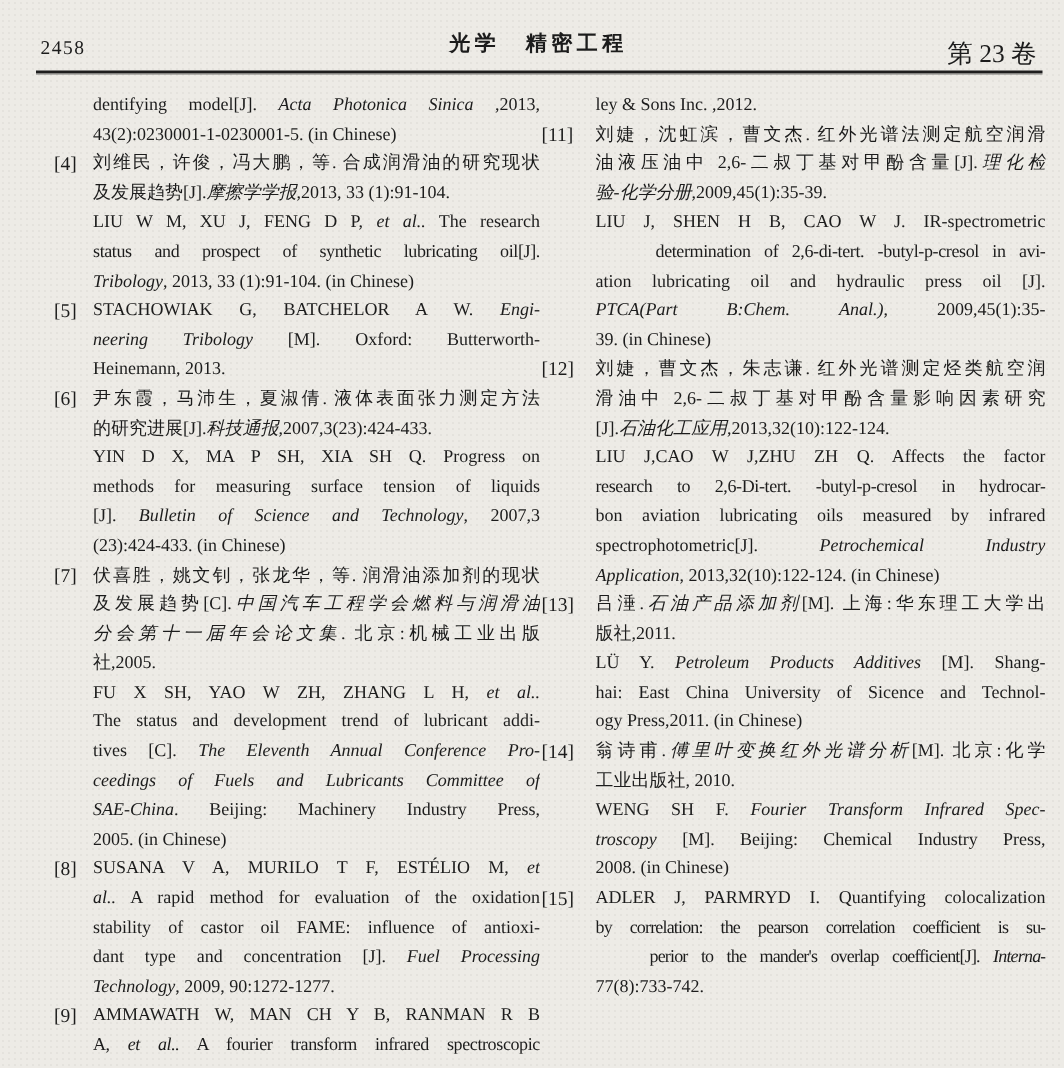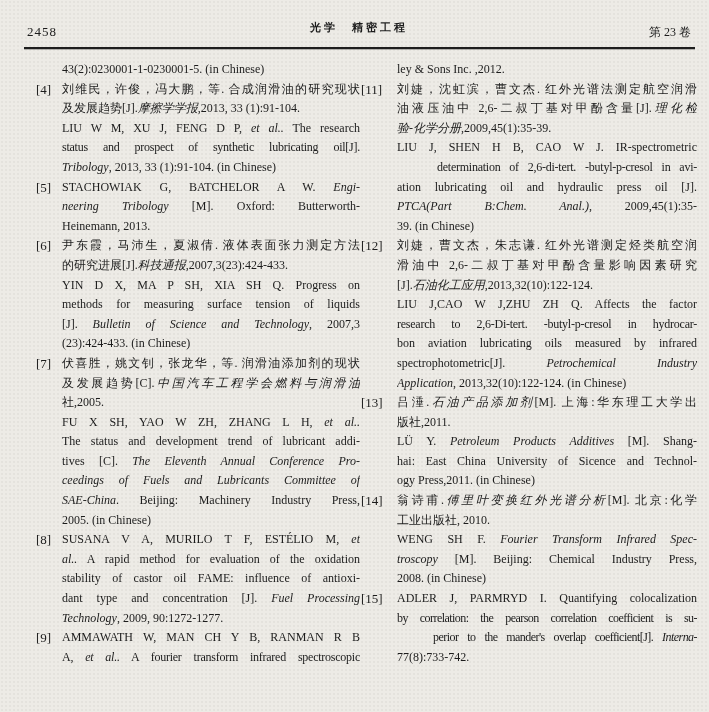--- a/index.html
+++ b/index.html
@@ -10,22 +10,22 @@
     background-size:4px 4px;
     font-family:"Liberation Serif","DejaVu Serif",serif;
     color:#1c1c1c;
   }
   .page{position:relative;width:709px;height:544px;}
 
   
   .pg-header{position:absolute;top:20px;left:25px;right:16px;height:24px;}
   .page-number{position:absolute;left:2px;top:4px;font-size:13px;letter-spacing:1px;}
   .journal-title{position:absolute;left:50%;top:0;transform:translateX(-50%);
-    font-size:11px;font-weight:bold;letter-spacing:3px;white-space:nowrap;}
-  .volume-label{position:absolute;right:2px;top:4px;font-size:12px;}
+    font-size:14px;font-weight:bold;letter-spacing:3px;white-space:nowrap;}
+  .volume-label{position:absolute;right:2px;top:4px;font-size:17px;}
   .header-rule{position:absolute;top:47px;left:24px;right:14px;height:0;
     border-top:2.6px solid #1e1e1e;box-shadow:0 1px 0 rgba(70,70,65,.35);}
 
   
   .col{position:absolute;top:60px;}
   .col-left{left:36px;width:324px;}
   .col-right{left:361px;width:336px;}
   .ref-entry{display:flex;}
   .ref-label{flex:0 0 auto;font-size:13px;line-height:19.6px;white-space:nowrap;}
   .col-left .ref-label{width:26px;}
@@ -45,20 +45,21 @@
     <span class="page-number">2458</span>
     <span class="journal-title">光学　精密工程</span>
     <span class="volume-label">第 23 卷</span>
   </div>
   <div class="header-rule"></div>
 
   <div class="col col-left" id="col-left">
       <div class="ref-entry">
         <span class="ref-label"></span>
         <div class="ref-body">
+          <div class="ref-line just"><span>dentifying model[J]. </span><span class="em">Acta Photonica Sinica</span><span> ,2013,</span></div>
           <div class="ref-line"><span>43(2):0230001-1-0230001-5. (in Chinese)</span></div>
         </div>
       </div>
       <div class="ref-entry">
         <span class="ref-label">[4]</span>
         <div class="ref-body">
           <div class="ref-line just"><span>刘维民，许俊，冯大鹏，等. 合成润滑油的研究现状</span></div>
           <div class="ref-line"><span>及发展趋势[J].</span><span class="em">摩擦学学报</span><span>,2013, 33 (1):91-104.</span></div>
           <div class="ref-line just"><span>LIU W M, XU J, FENG D P, </span><span class="em">et al..</span><span> The research</span></div>
           <div class="ref-line just" style="letter-spacing: -0.25px;"><span>status and prospect of synthetic lubricating oil[J].</span></div>
@@ -82,20 +83,21 @@
           <div class="ref-line just"><span>methods for measuring surface tension of liquids</span></div>
           <div class="ref-line just"><span>[J]. </span><span class="em">Bulletin of Science and Technology</span><span>, 2007,3</span></div>
           <div class="ref-line"><span>(23):424-433. (in Chinese)</span></div>
         </div>
       </div>
       <div class="ref-entry">
         <span class="ref-label">[7]</span>
         <div class="ref-body">
           <div class="ref-line just"><span>伏喜胜，姚文钊，张龙华，等. 润滑油添加剂的现状</span></div>
           <div class="ref-line just"><span>及发展趋势[C].</span><span class="em">中国汽车工程学会燃料与润滑油</span></div>
+          <div class="ref-line just"><span class="em">分会第十一届年会论文集</span><span>. 北京:机械工业出版</span></div>
           <div class="ref-line"><span>社,2005.</span></div>
           <div class="ref-line just"><span>FU X SH, YAO W ZH, ZHANG L H, </span><span class="em">et al..</span></div>
           <div class="ref-line just"><span>The status and development trend of lubricant addi-</span></div>
           <div class="ref-line just"><span>tives [C]. </span><span class="em">The Eleventh Annual Conference Pro-</span></div>
           <div class="ref-line just"><span class="em">ceedings of Fuels and Lubricants Committee of</span></div>
           <div class="ref-line just"><span class="em">SAE-China</span><span>. Beijing: Machinery Industry Press,</span></div>
           <div class="ref-line"><span>2005. (in Chinese)</span></div>
         </div>
       </div>
       <div class="ref-entry">

